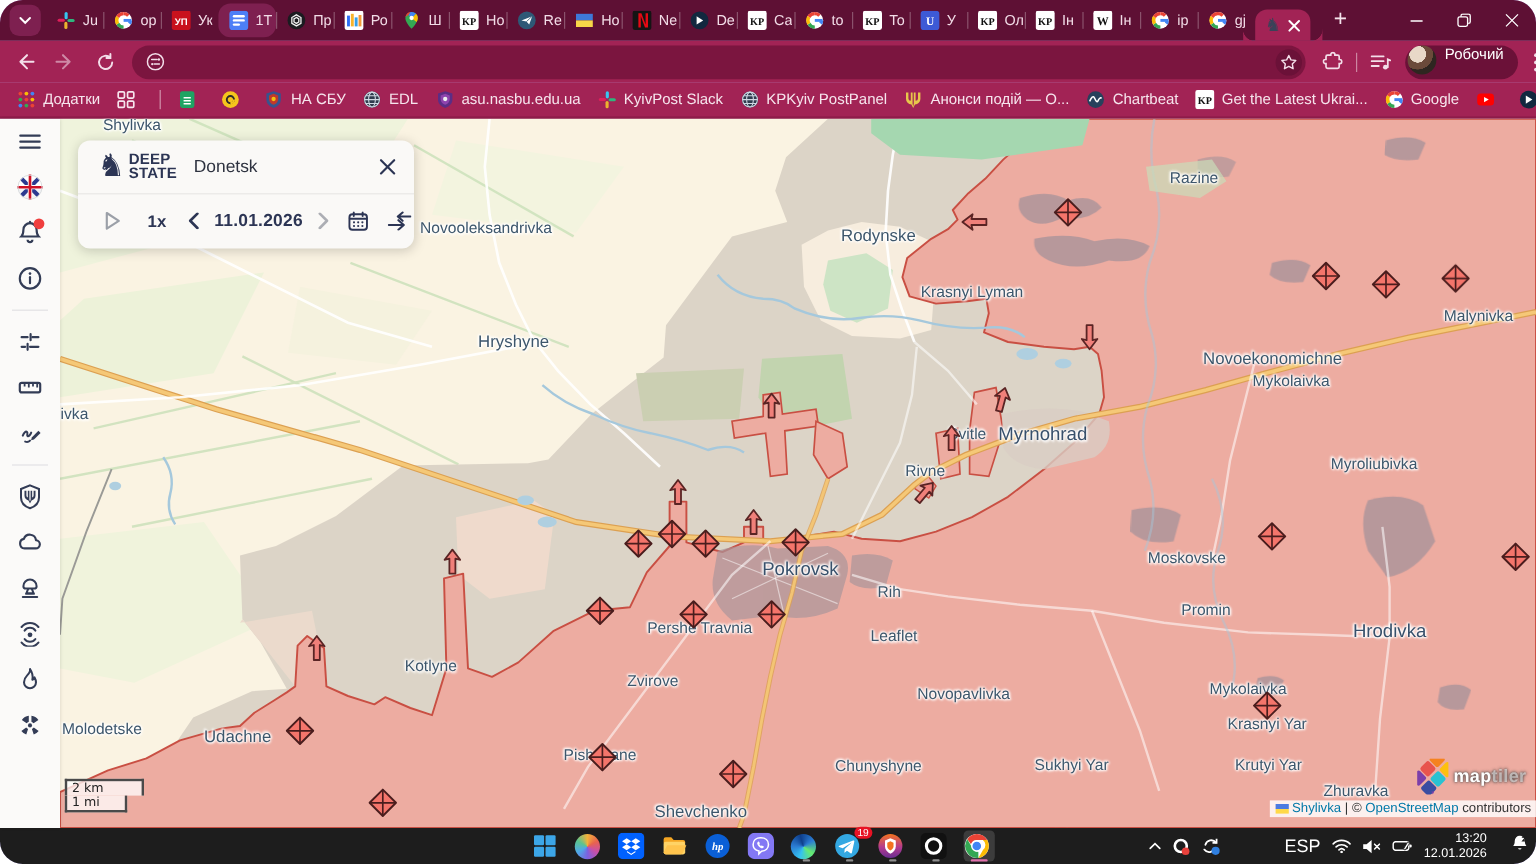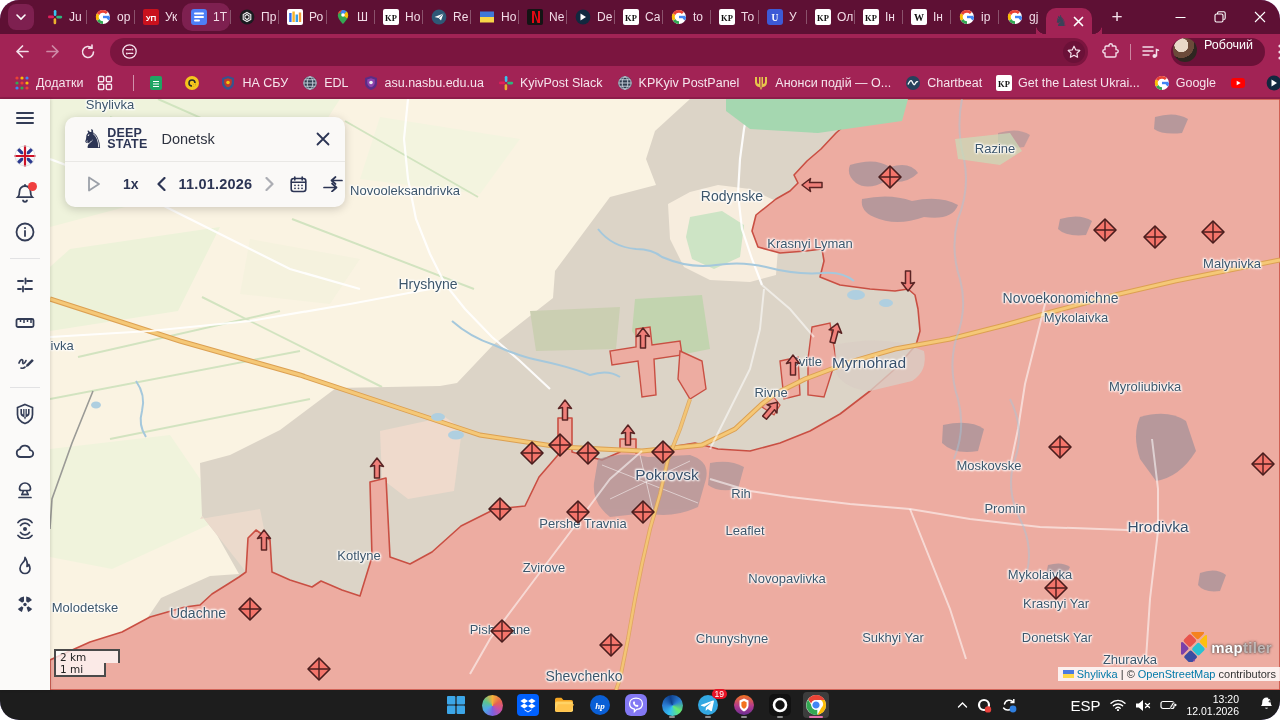--- a/index.html
+++ b/index.html
@@ -87,21 +87,21 @@
   .attribution a { color:#0078A8; text-decoration:none; }
   .attr-flag { display:inline-block; width:11px; height:8px; margin-right:3px; background:linear-gradient(#4C7BE1 50%, #FFD948 50%); }
   .maptiler { position:absolute; right:8px; bottom:28px; z-index:10; display:flex; align-items:center; }
   .mt-text { font-size:15px; font-weight:bold; color:#fff; letter-spacing:.3px; margin-left:4px;
              text-shadow:0 0 2px rgba(70,70,70,.9),0 0 3px rgba(70,70,70,.8); }
   .mt-text .t2 { color:rgba(255,255,255,.55); }
 
   
   .taskbar { position:absolute; left:0; top:690px; width:1280px; height:30px; background:#1D1D1D; display:flex; align-items:center; }
   .tb-apps { position:absolute; left:443px; top:0; height:30px; display:flex; align-items:center; gap:10px; }
-  .tb-app { position:relative; width:26px; height:26px; display:flex; align-items:center; justify-content:center; border-radius:4px; }
+  .tb-app { position:relative; width:26px; height:26px; display:flex; align-items:center; justify-content:flex-start; border-radius:4px; }
   .tb-app.active { background:#3C3C3C; }
   .tb-app .runind { position:absolute; bottom:0px; left:50%; transform:translateX(-50%); width:6px; height:2.5px; border-radius:2px; background:#8d8d8d; }
   .tb-app.active .runind { width:14px; background:#E171AC; }
   .tb-badge { position:absolute; top:-3px; right:-6px; background:#E81224; color:#fff; font-size:8.5px; line-height:10px; border-radius:6px; padding:0 3px; }
   .tray { position:absolute; right:0; top:0; height:30px; display:flex; align-items:center; color:#fff; }
   .tray-ic { display:flex; align-items:center; justify-content:center; margin-right:9px; }
   .tray-lang { font-size:15px; margin-right:10px;margin-left:44px; }
   .tray-clock { text-align:right; font-size:10.5px; line-height:12px; margin-right:20px; }
   .tray-bell { margin-right:6px; position:relative; }
 </style>
@@ -861,29 +861,29 @@
           <div class="mlabel" style="left: 1095px; top: 287px;">Myroliubivka</div>
           <div class="mlabel" style="left: 939px; top: 366px;">Moskovske</div>
           <div class="mlabel city" style="left: 617px; top: 376px;">Pokrovsk</div>
           <div class="mlabel" style="left: 691px; top: 394px;">Rih</div>
           <div class="mlabel" style="left: 955px; top: 409px;">Promin</div>
           <div class="mlabel city" style="left: 1108px; top: 428px;">Hrodivka</div>
           <div class="mlabel" style="left: 695px; top: 431px;">Leaflet</div>
           <div class="mlabel" style="left: 533px; top: 424px;">Pershe Travnia</div>
           <div class="mlabel" style="left: 494px; top: 468px;">Zvirove</div>
           <div class="mlabel" style="left: 990px; top: 475px;">Mykolaivka</div>
-          <div class="mlabel" style="left: 737px; top: 479px;">Novopavlivka</div>
+          <div class="mlabel" style="left: 753px; top: 479px;">Novopavlivka</div>
           <div class="mlabel" style="left: 1006px; top: 504px;">Krasnyi Yar</div>
           <div class="mlabel" style="left: 309px; top: 456px;">Kotlyne</div>
           <div class="mlabel town" style="left: 148px; top: 514px;">Udachne</div>
           <div class="mlabel" style="left: 35px; top: 508px;">Molodetske</div>
           <div class="mlabel" style="left: 450px; top: 530px;">Pishchane</div>
           <div class="mlabel" style="left: 682px; top: 539px;">Chunyshyne</div>
           <div class="mlabel" style="left: 843px; top: 538px;">Sukhyi Yar</div>
-          <div class="mlabel" style="left: 1007px; top: 538px;">Donetsk Yar</div>
+          <div class="mlabel" style="left: 1007px; top: 538px;">Krutyi Yar</div>
           <div class="mlabel" style="left: 831px; top: 598px;">Lysivka</div>
           <div class="mlabel" style="left: 1080px; top: 560px;">Zhuravka</div>
           <div class="mlabel town" style="left: 534px; top: 577px;">Shevchenko</div>
           <div class="marker" style="left: 840px; top: 78px;">
             <svg width="26" height="26" viewBox="-13 -13 26 26" style="display:block">
     <g>
       <path d="M0,-11 L11,0 L0,11 L-11,0 Z" fill="#F4756B" stroke="#4A1D1D" stroke-width="1.6" stroke-linejoin="round"></path>
       <path d="M0,-11 L0,11 M-11,0 L11,0" stroke="#4A1D1D" stroke-width="1.4"></path>
     </g>
             </svg>

